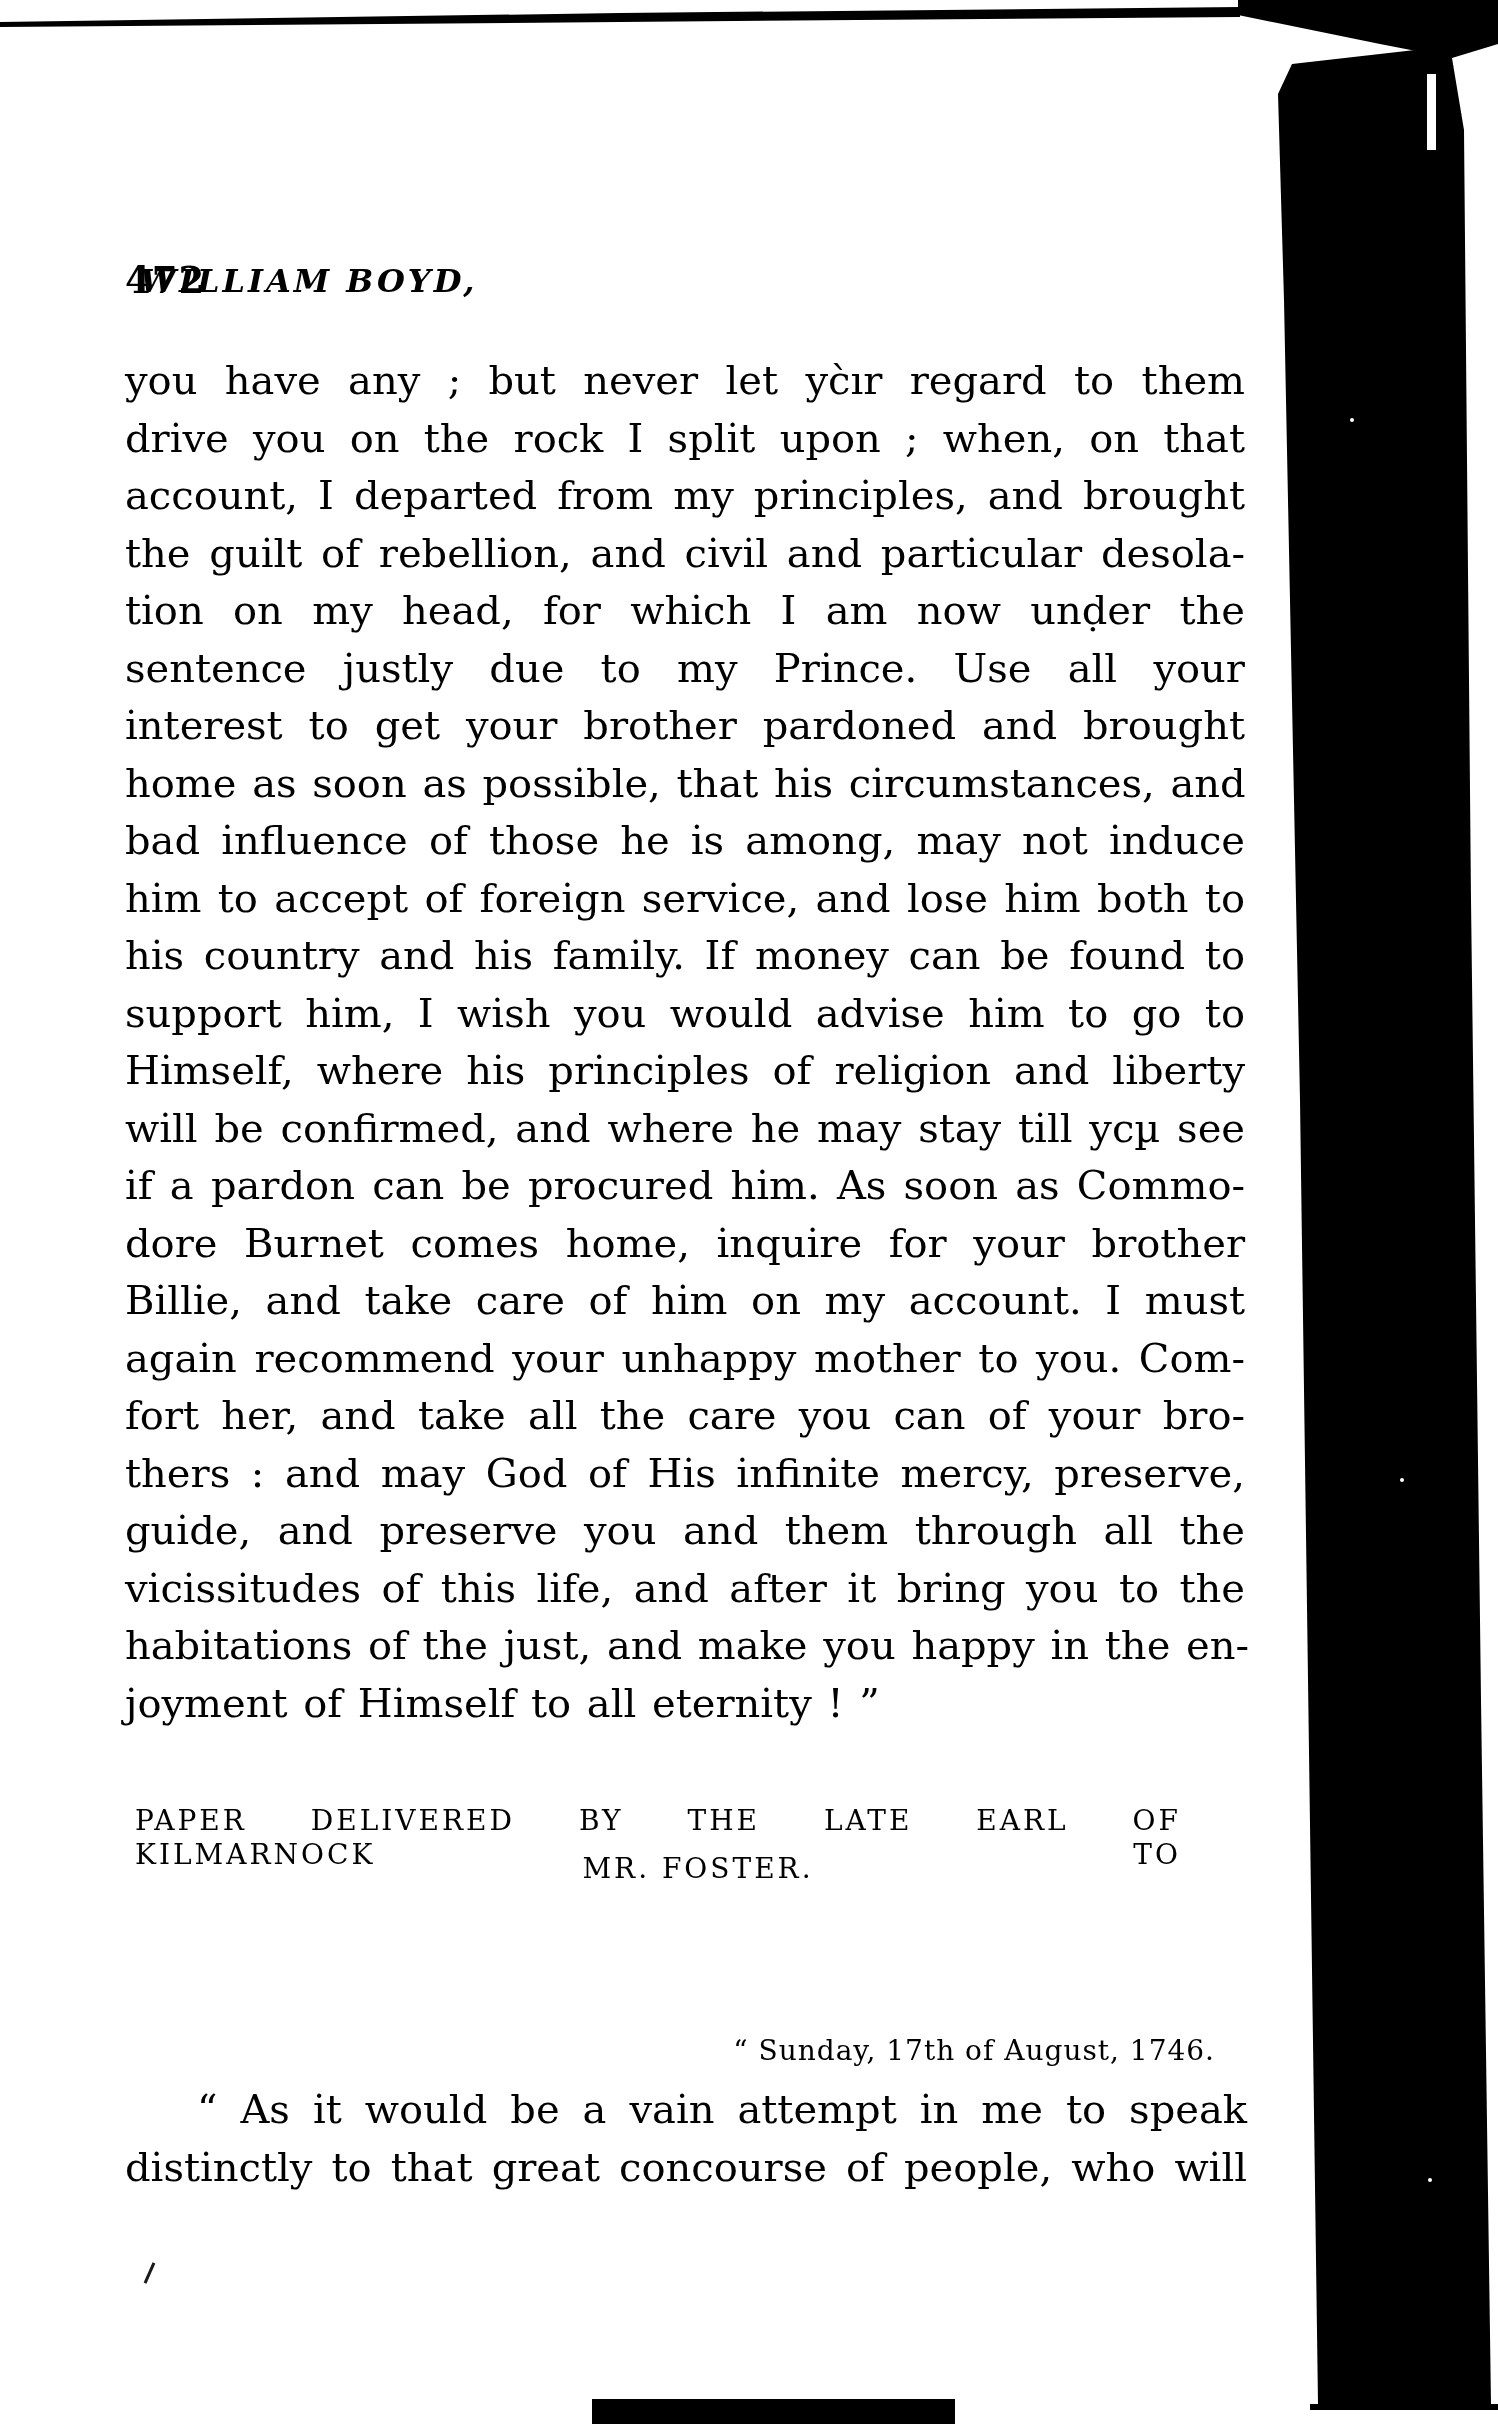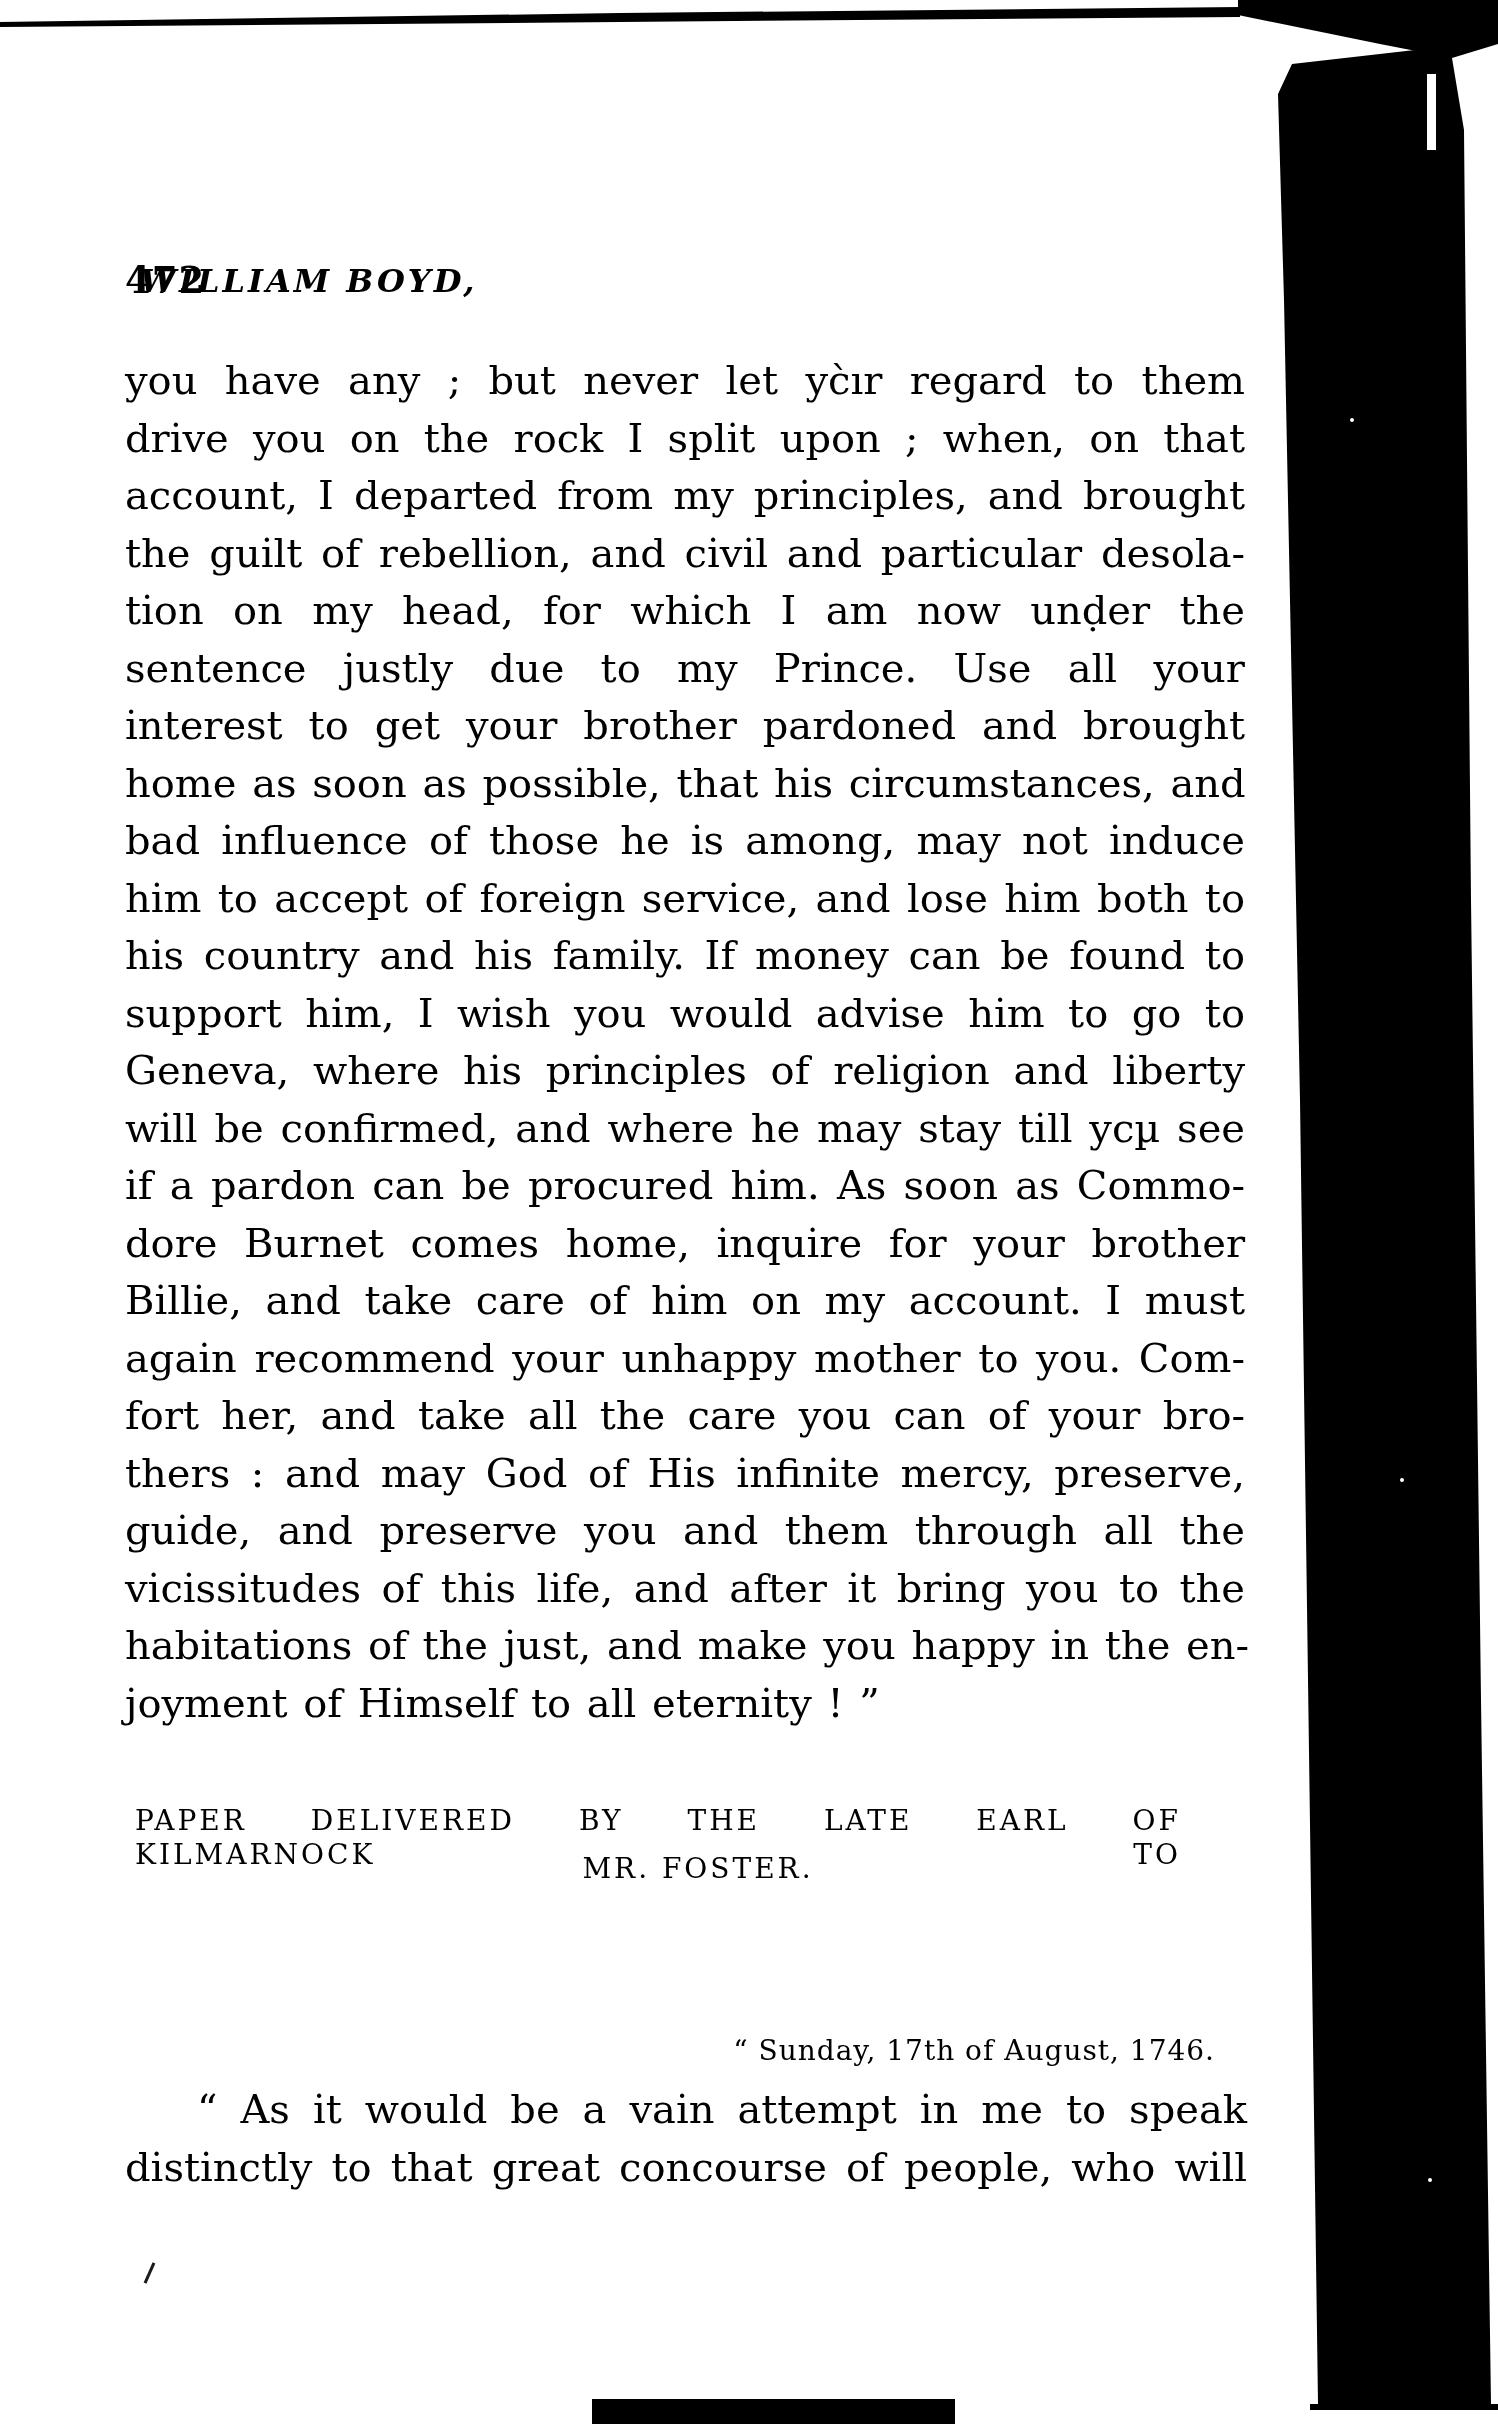--- a/index.html
+++ b/index.html
@@ -87,21 +87,21 @@
     <div class="jline">account, I departed from my principles, and brought</div>
     <div class="jline">the guilt of rebellion, and civil and particular desola-</div>
     <div class="jline">tion on my head, for which I am now unḍer the</div>
     <div class="jline">sentence justly due to my Prince.  Use all your</div>
     <div class="jline">interest to get your brother pardoned and brought</div>
     <div class="jline">home as soon as possible, that his circumstances, and</div>
     <div class="jline">bad influence of those he is among, may not induce</div>
     <div class="jline">him to accept of foreign service, and lose him both to</div>
     <div class="jline">his country and his family.  If money can be found to</div>
     <div class="jline">support him, I wish you would advise him to go to</div>
-    <div class="jline">Geneva, where his principles of religion and liberty</div>
+    <div class="jline">Himself, where his principles of religion and liberty</div>
     <div class="jline">will be confirmed, and where he may stay till ycµ see</div>
     <div class="jline">if a pardon can be procured him.  As soon as Commo-</div>
     <div class="jline">dore Burnet comes home, inquire for your brother</div>
     <div class="jline">Billie, and take care of him on my account.  I must</div>
     <div class="jline">again recommend your unhappy mother to you.  Com-</div>
     <div class="jline">fort her, and take all the care you can of your bro-</div>
     <div class="jline">thers : and may God of His infinite mercy, preserve,</div>
     <div class="jline">guide, and preserve you and them through all the</div>
     <div class="jline">vicissitudes of this life, and after it bring you to the</div>
     <div class="jline">habitations of the just, and make you happy in the en-</div>

